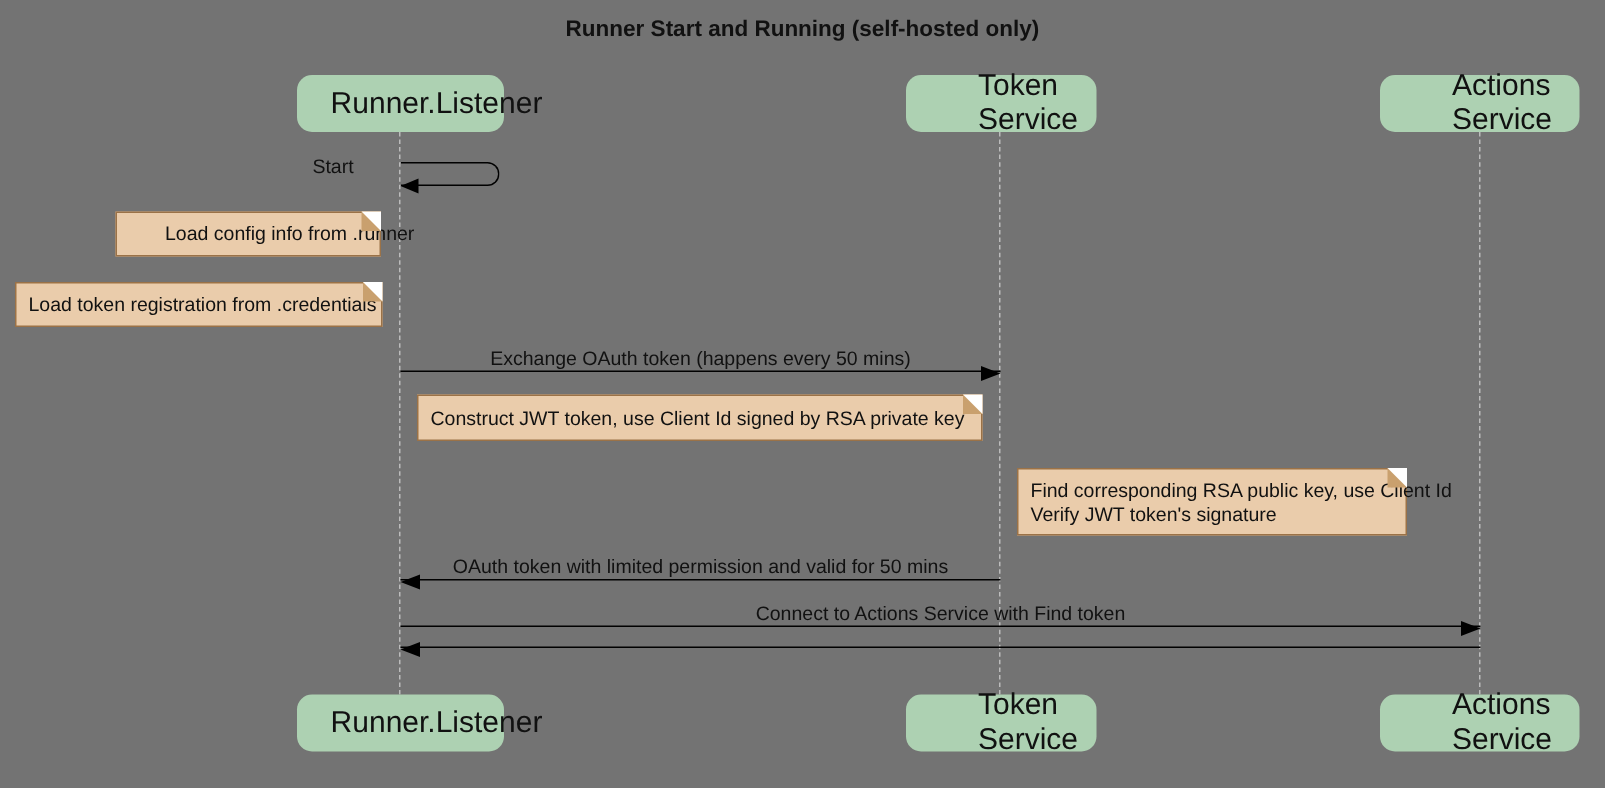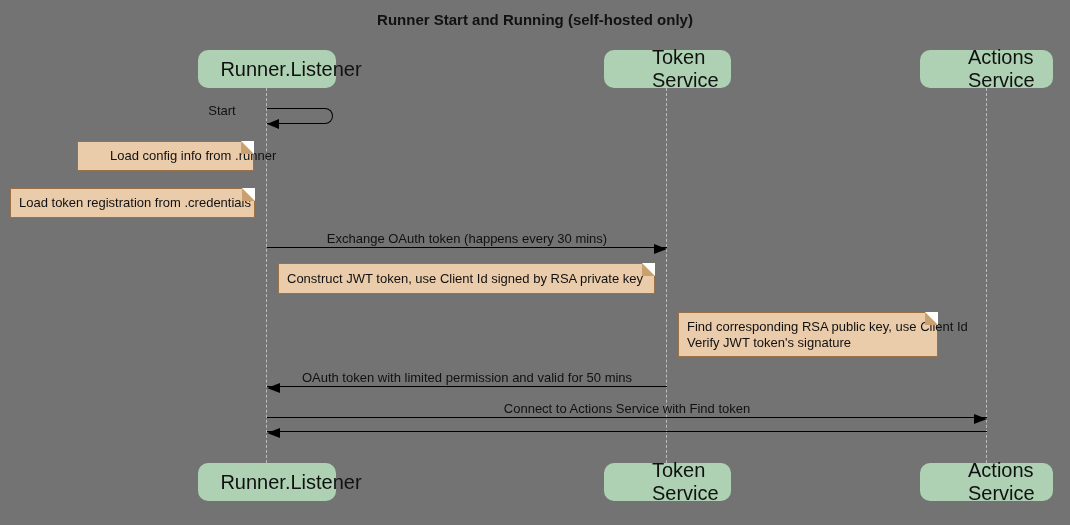--- a/index.html
+++ b/index.html
@@ -86,21 +86,21 @@
   </div>
   <div class="note n3">
     <span>Construct JWT token, use Client Id signed by RSA private key</span>
   </div>
   <div class="note n4">
     <span>Find corresponding RSA public key, use Client Id
 Verify JWT token's signature</span>
   </div>
 
   <div class="message m1">
-    <span class="msg-label">Exchange OAuth token (happens every 30 mins)</span>
+    <span class="msg-label">Exchange OAuth token (happens every 50 mins)</span>
     <div class="msg-line">
       <span class="ah ah-right"></span>
     </div>
   </div>
 
   <div class="message m2">
     <span class="msg-label">OAuth token with limited permission and valid for 50 mins</span>
     <div class="msg-line">
       <span class="ah ah-left"></span>
     </div>

